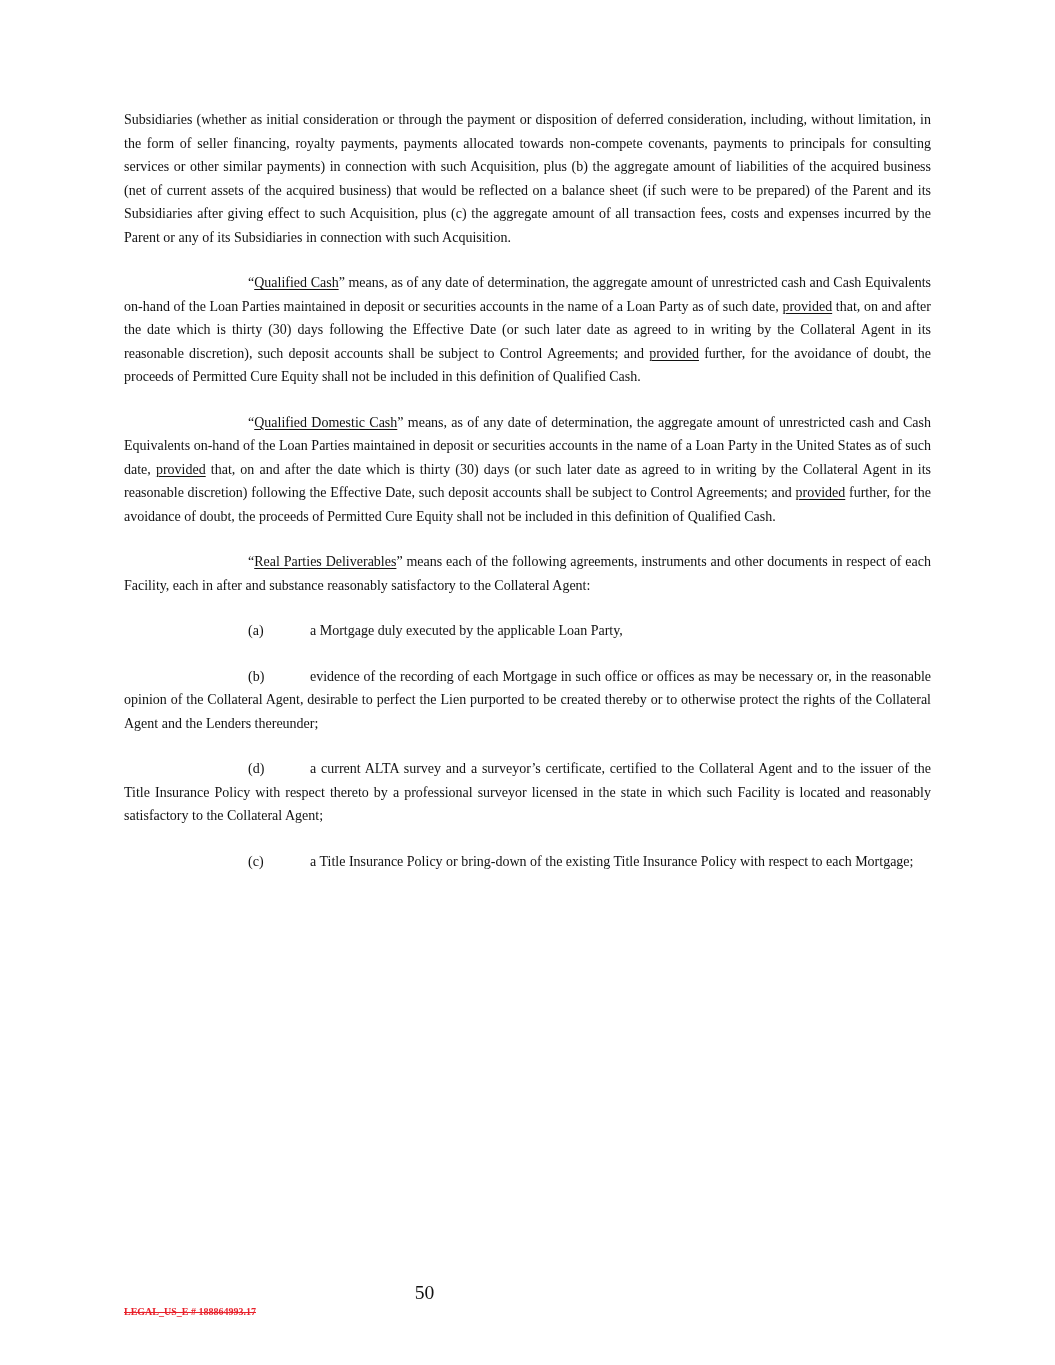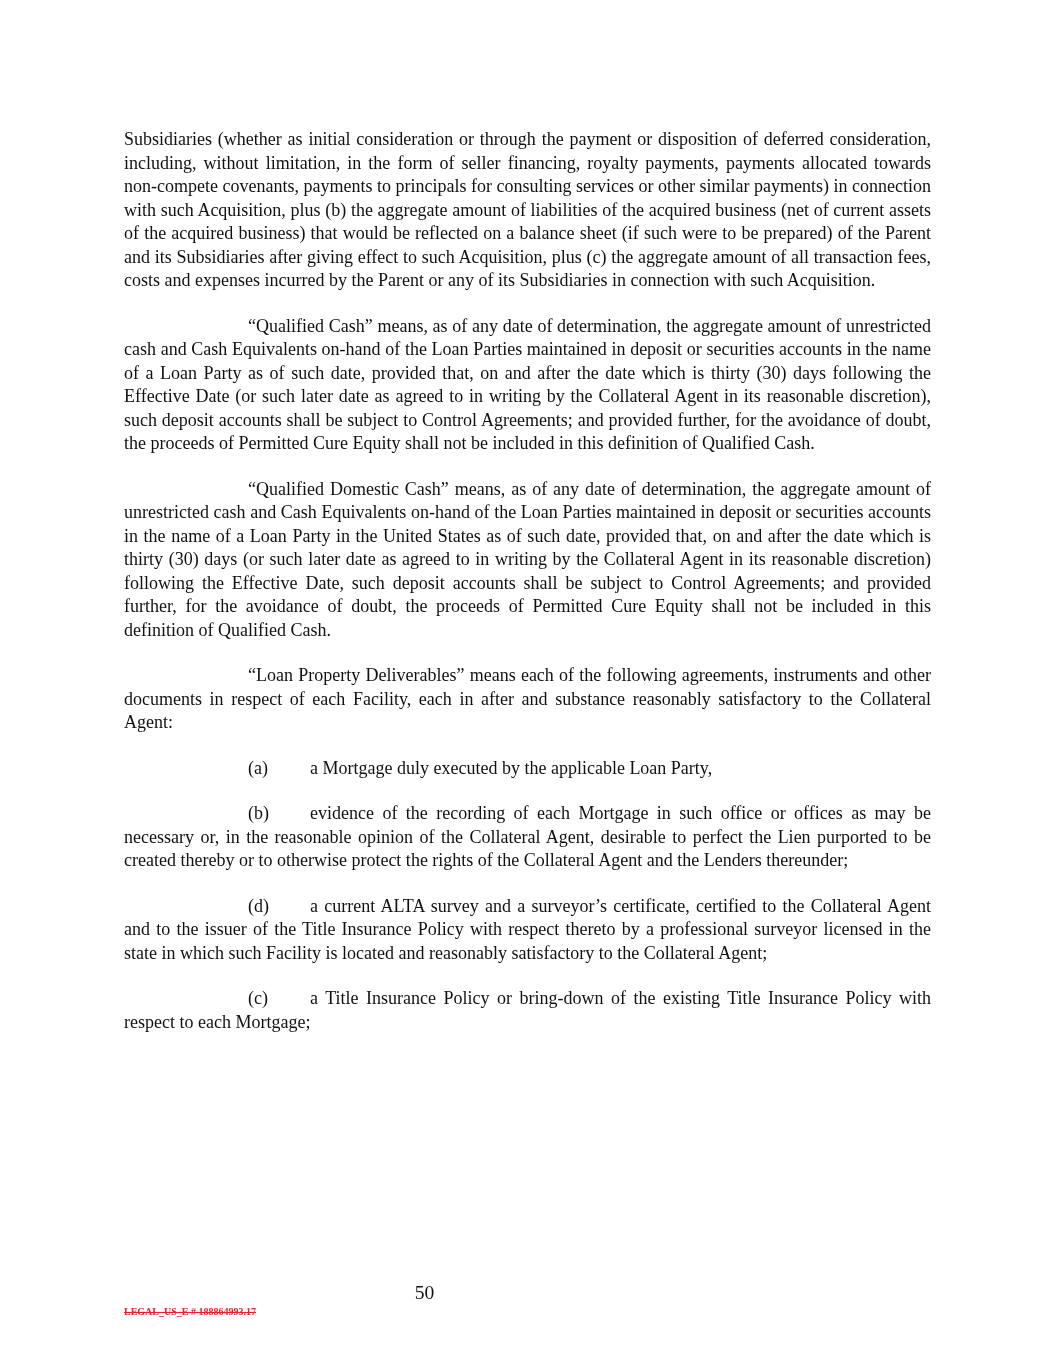--- a/index.html
+++ b/index.html
@@ -11,34 +11,35 @@
       width: 1055px;
       height: 1365px;
       position: relative;
       overflow: hidden;
       font-family: "Liberation Serif", serif;
       color: #111111;
     }
     .page {
       position: absolute;
       left: 124px;
-      top: 128px;
+      top: 108px;
       width: 807px;
-      font-size: 18px;
+      font-size: 14px;
       line-height: 23.5px;
     }
     .para {
       margin: 0 0 22px 0;
       text-align: justify;
       text-align-last: left;
     }
     .para.indent {
       text-indent: 124px;
     }
     .u {
+      text-decoration: underline;
       text-underline-offset: 2px;
       text-decoration-thickness: 1px;
     }
     .item-num {
       display: inline-block;
       width: 62px;
       text-indent: 0;
     }
     .page-number {
       position: absolute;
@@ -64,21 +65,21 @@
 
 <div class="page">
 
   <p class="para">Subsidiaries (whether as initial consideration or through the payment or disposition of deferred consideration, including, without limitation, in the form of seller financing, royalty payments, payments allocated towards non-compete covenants, payments to principals for consulting services or other similar payments) in connection with such Acquisition, plus (b) the aggregate amount of liabilities of the acquired business (net of current assets of the acquired business) that would be reflected on a balance sheet (if such were to be prepared) of the Parent and its Subsidiaries after giving effect to such Acquisition, plus (c) the aggregate amount of all transaction fees, costs and expenses incurred by the Parent or any of its Subsidiaries in connection with such Acquisition.</p>
 
   <p class="para indent"><span>“</span><span class="u">Qualified Cash</span><span>”</span><span> means, as of any date of determination, the aggregate amount of unrestricted cash and Cash Equivalents on-hand of the Loan Parties maintained in deposit or securities accounts in the name of a Loan Party as of such date, </span><span class="u">provided</span><span> that, on and after the date which is thirty (30) days following the Effective Date (or such later date as agreed to in writing by the Collateral Agent in its reasonable discretion), such deposit accounts shall be subject to Control Agreements; and </span><span class="u">provided</span><span> further, for the avoidance of doubt, the proceeds of Permitted Cure Equity shall not be included in this definition of Qualified Cash.</span></p>
 
   <p class="para indent"><span>“</span><span class="u">Qualified Domestic Cash</span><span>”</span><span> means, as of any date of determination, the aggregate amount of unrestricted cash and Cash Equivalents on-hand of the Loan Parties maintained in deposit or securities accounts in the name of a Loan Party in the United States as of such date, </span><span class="u">provided</span><span> that, on and after the date which is thirty (30) days (or such later date as agreed to in writing by the Collateral Agent in its reasonable discretion) following the Effective Date, such deposit accounts shall be subject to Control Agreements; and </span><span class="u">provided</span><span> further, for the avoidance of doubt, the proceeds of Permitted Cure Equity shall not be included in this definition of Qualified Cash.</span></p>
 
 
-  <p class="para indent"><span>“</span><span class="u">Loan Property Deliverables</span><span>”</span><span> means each of the following agreements, instruments and other documents in respect of each Facility, each in after and substance reasonably satisfactory to the Collateral Agent:</span></p>
+  <p class="para indent"><span>“</span><span class="u">Real Parties Deliverables</span><span>”</span><span> means each of the following agreements, instruments and other documents in respect of each Facility, each in after and substance reasonably satisfactory to the Collateral Agent:</span></p>
 
   <p class="para indent"><span class="item-num">(a)</span><span>a Mortgage duly executed by the applicable Loan Party,</span></p>
 
   <p class="para indent"><span class="item-num">(b)</span><span>evidence of the recording of each Mortgage in such office or offices as may be necessary or, in the reasonable opinion of the Collateral Agent, desirable to perfect the Lien purported to be created thereby or to otherwise protect the rights of the Collateral Agent and the Lenders thereunder;</span></p>
 
   <p class="para indent"><span class="item-num">(d)</span><span>a current ALTA survey and a surveyor’s certificate, certified to the Collateral Agent and to the issuer of the Title Insurance Policy with respect thereto by a professional surveyor licensed in the state in which such Facility is located and reasonably satisfactory to the Collateral Agent;</span></p>
 
   <p class="para indent"><span class="item-num">(c)</span><span>a Title Insurance Policy or bring-down of the existing Title Insurance Policy with respect to each Mortgage;</span></p>
 
 </div>

